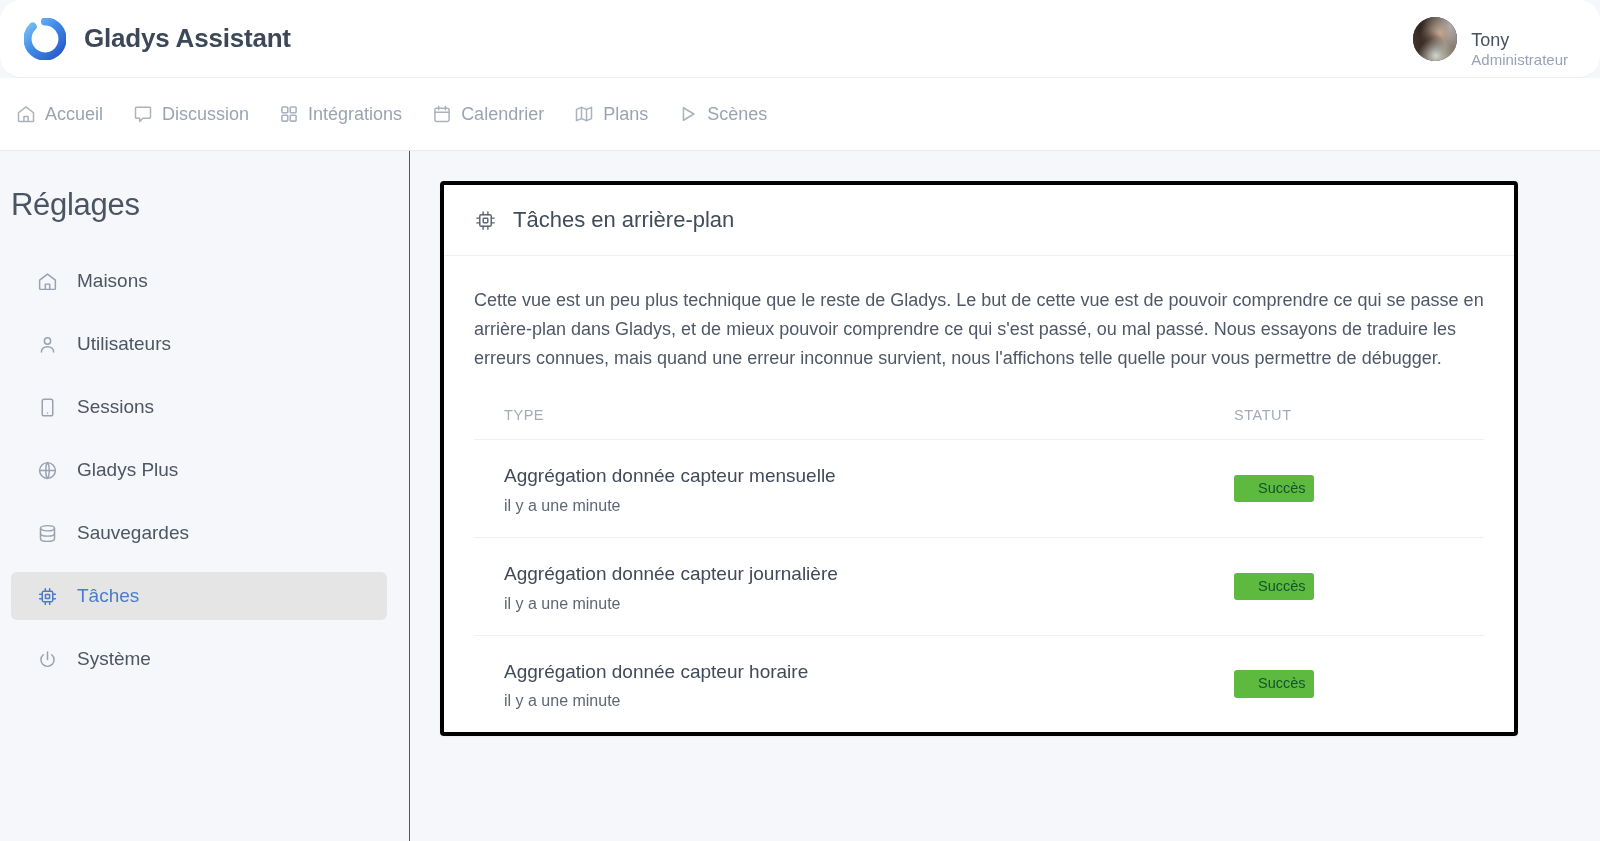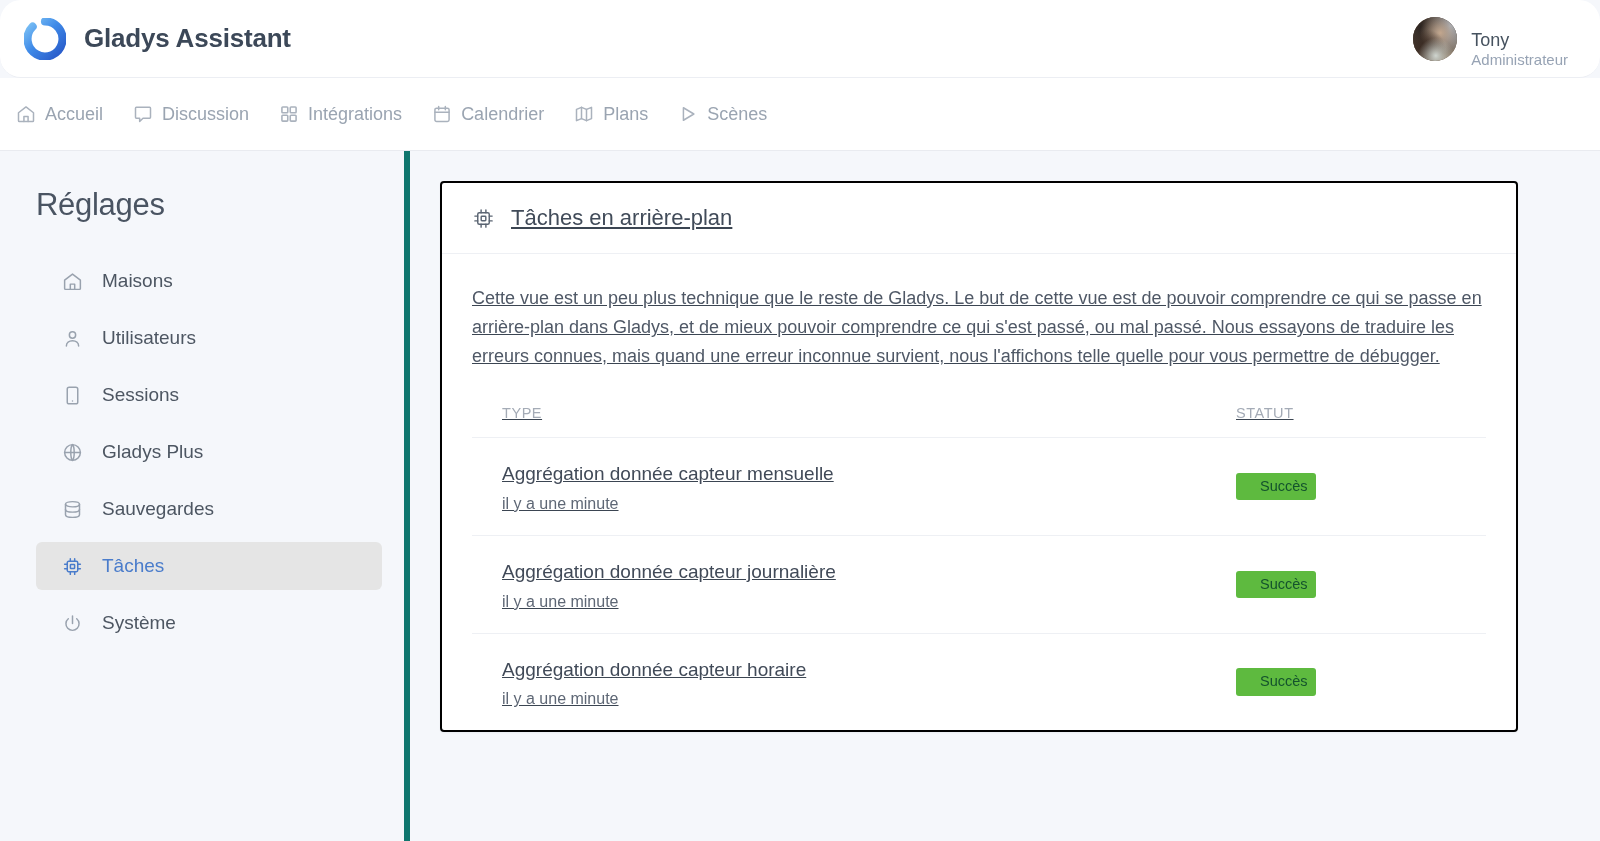--- a/index.html
+++ b/index.html
@@ -96,34 +96,34 @@
   }
   .nav-item .ico { display: flex; align-items: center; color: #aab2bd; }
 
   
   .body-split { display: flex; flex: 1 1 auto; min-height: 0; }
 
   .sidebar {
     width: 410px;
     flex: 0 0 410px;
     background: #f5f7fb;
-    border-right: 6px solid #0f766e;
-    padding: 28px 22px 0 36px;
+    border-right: 1px solid #0f766e;
+    padding: 28px 22px 0 11px;
   }
 
   .settings-title {
     font-size: 31px;
     color: #4a5462;
     font-weight: normal;
     padding: 8px 0 0 0;
     margin-left: 0;
     letter-spacing: -0.3px;
   }
 
-  .side-menu { margin-top: 34px; display: flex; flex-direction: column; gap: 9px; }
+  .side-menu { margin-top: 34px; display: flex; flex-direction: column; gap: 15px; }
 
   .side-item {
     display: flex;
     align-items: center;
     gap: 19px;
     height: 48px;
     padding: 0 16px 0 26px;
     border-radius: 6px;
     font-size: 19px;
     color: #4d5662;
@@ -137,25 +137,24 @@
   
   .content {
     flex: 1 1 auto;
     background: #f5f7fb;
     padding: 30px 82px 0 30px;
     min-width: 0;
   }
 
   .card {
     background: #ffffff;
-    border: 2px solid #000000;
+    border: 4px solid #000000;
     border-radius: 4px;
     box-shadow: 0 1px 2px rgba(24, 38, 68, .05);
     overflow: hidden;
-    text-decoration: underline;
   }
 
   .card-header {
     height: 71px;
     display: flex;
     align-items: center;
     gap: 16px;
     padding: 0 30px;
     border-bottom: 1px solid #eef0f4;
   }

